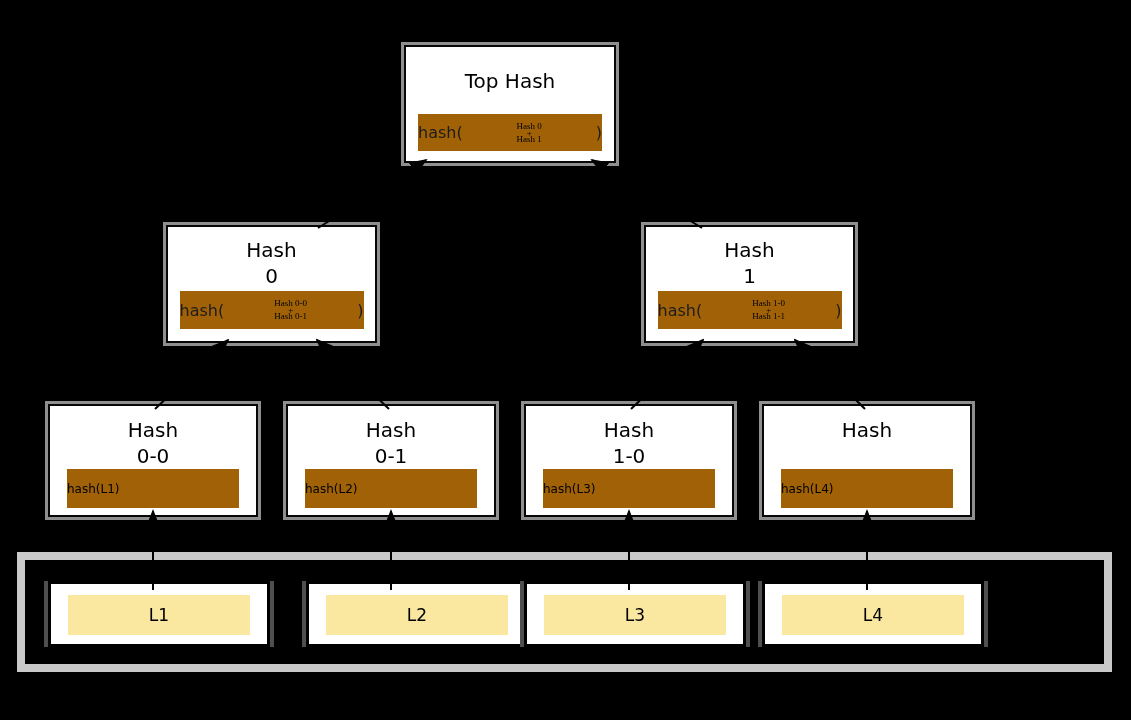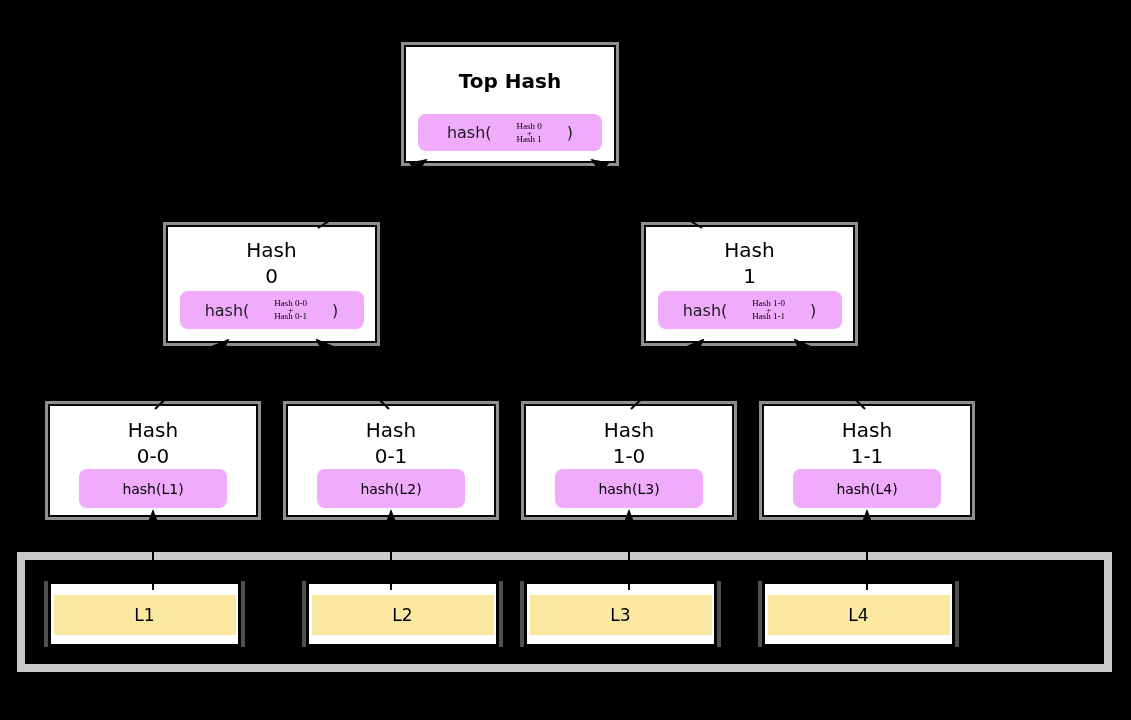--- a/index.html
+++ b/index.html
@@ -26,36 +26,35 @@
     outline: 3px solid #8f8f8f;
     box-sizing: border-box;
     text-align: center;
     z-index: 2;
   }
   .node-title {
     font-size: 20px;
     line-height: 26px;
     color: #000;
   }
-  .node.root .node-title { padding-top: 21px; font-weight: bold; }
+  .node.root .node-title { padding-top: 21px; }
   .node.mid  .node-title { padding-top: 10px; }
   .node.leafhash .node-title { padding-top: 11px; }
   .formula-box {
     position: absolute;
     left: 50%;
     transform: translateX(-50%);
-    background: #f0abfc;
+    background: #a16207;
     display: flex;
     align-items: center;
-    justify-content: center;
-    border-radius: 8px;
+    justify-content: space-between;
   }
   .node.root .formula-box    { top: 67px; width: 184px; height: 37px; }
   .node.mid  .formula-box    { top: 64px; width: 184px; height: 38px; }
-  .node.leafhash .formula-box{ top: 63px; width: 148px; height: 39px; font-size: 14px; }
+  .node.leafhash .formula-box{ top: 63px; width: 172px; height: 39px; font-size: 12px; }
   .fx { font-size: 16px; color: #1c1c1c; }
   .stack {
     display: flex;
     flex-direction: column;
     align-items: center;
     margin: 0 25px;
     font-size: 9px;
     line-height: 7px;
     font-weight: 500;
     color: #000;
@@ -69,21 +68,21 @@
     width: 1095px;
     height: 120px;
     border: 8px solid #c9c9c9;
     box-sizing: border-box;
     background: #000;
     z-index: 1;
   }
   .leaf {
     position: absolute;
     top: 581px;
-    width: 193px;
+    width: 222px;
     height: 66px;
     background: #fff;
     border: 3px solid #000;
     box-sizing: border-box;
     box-shadow: 4px 0 0 #4f4f4f, -4px 0 0 #4f4f4f;
     z-index: 2;
   }
   .leaf-fill {
     margin: 11px auto 0;
     width: 182px;
@@ -168,21 +167,20 @@
     <div class="node-title">
       <div>Hash</div>
       <div>1-0</div>
     </div>
     <div class="formula-box">hash(L3)</div>
   </div>
 
   <div class="node leafhash" style="left:762px; top:404px; width:210px; height:113px;">
     <div class="node-title">
       <div>Hash</div>
-      <div>1-1</div>
     </div>
     <div class="formula-box">hash(L4)</div>
   </div>
 
   <div class="leaf" style="left:48px;">
     <div class="leaf-fill">L1</div>
   </div>
   <div class="leaf" style="left:286px;margin-left:20px;">
     <div class="leaf-fill">L2</div>
   </div>

